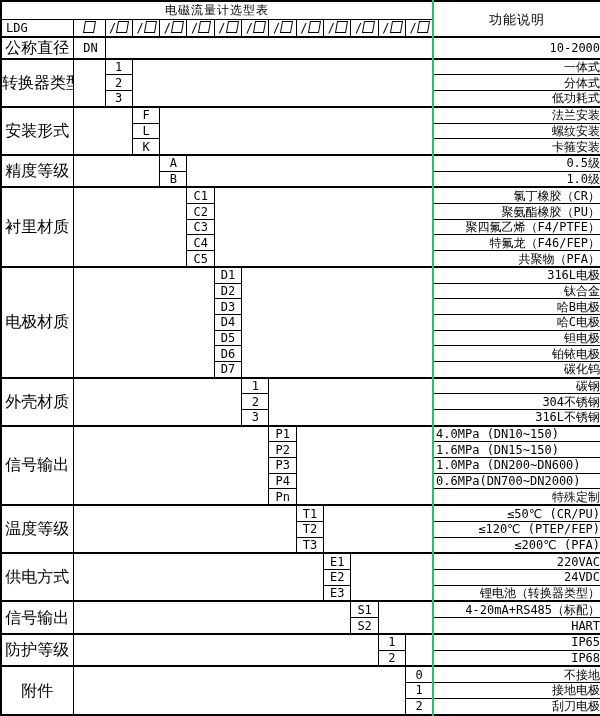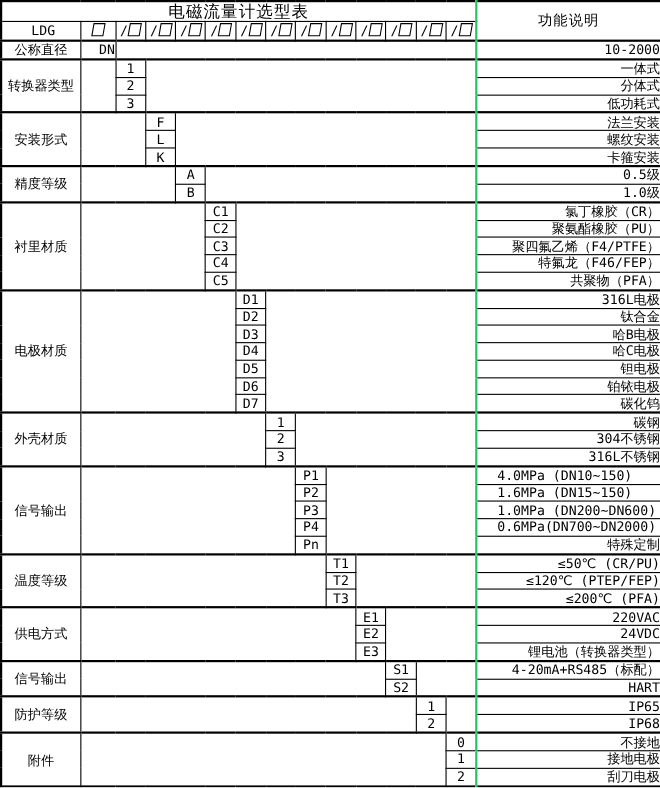--- a/index.html
+++ b/index.html
@@ -20,30 +20,30 @@
     text-align:center;
     vertical-align:middle;
     overflow:hidden;
     white-space:nowrap;
   }
   col.c-label{width:72px;}
   col.c-dn{width:32px;}
   col.c-mid{width:27.33px;}
   col.c-fn{width:168px;}
   thead tr{height:18px;}
-  .title{font-size:15px;letter-spacing:1px;}
+  .title{font-size:12px;letter-spacing:1px;}
   .fhead{font-size:13px;letter-spacing:1px;}
   .fn{border-left:2px solid #22c55e;}
   td.bs{border-top:2px solid #000;}
-  .ldg{text-align:center;padding-left:4px;}
-  .dncode{text-align:right;padding-left:3px;}
-  .lab{font-size:12px;margin-left:14px;}
+  .ldg{text-align:left;padding-left:4px;}
+  .dncode{text-align:center;padding-left:3px;}
+  .lab{font-size:16px;margin-left:14px;}
   .code{font-size:12px;}
   .desc{font-size:12px;text-align:right;}
-  .desc.left{text-align:left;padding-left:18px;}
+  .desc.left{text-align:left;padding-left:2px;}
   .box{
     display:inline-block;
     width:9px;height:10px;
     border:1px solid #000;
     transform:skewX(-10deg);
     vertical-align:-1px;
     margin-left:1px;
   }
 </style>
 </head>

